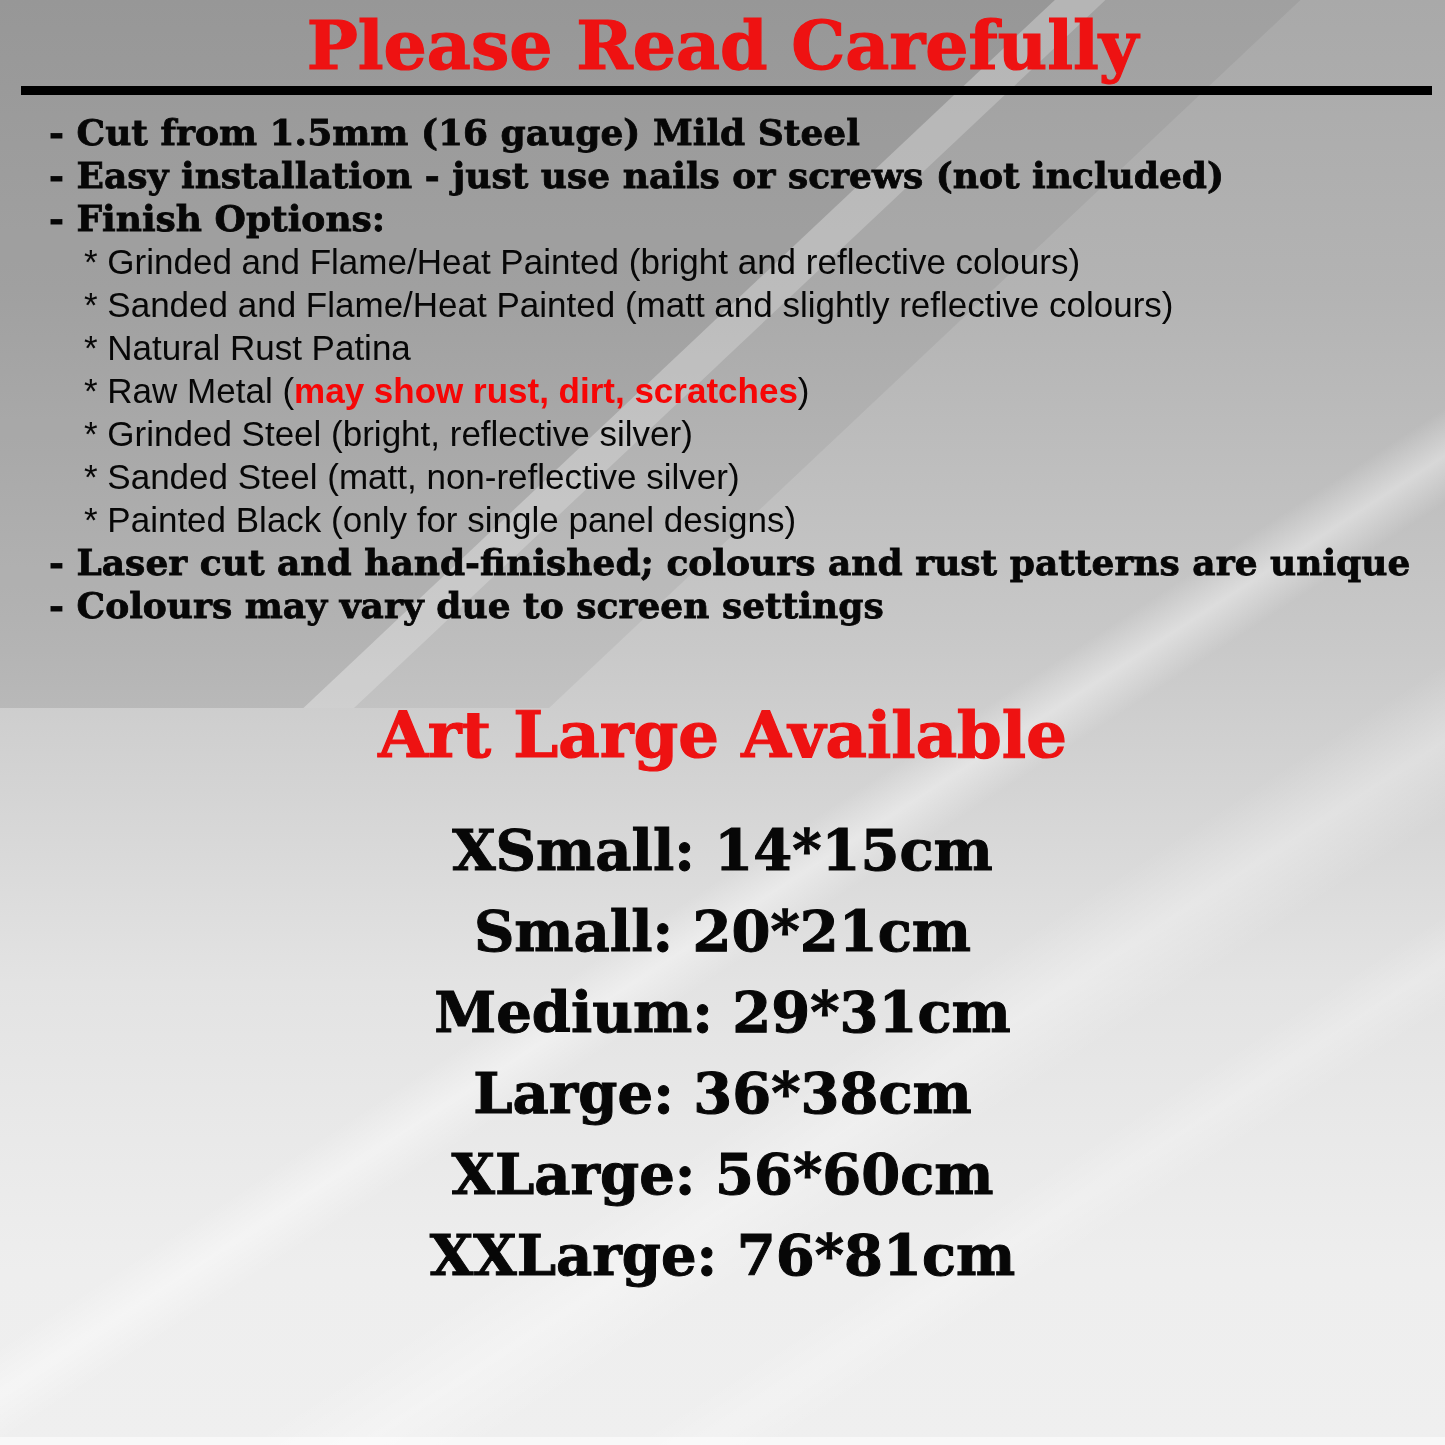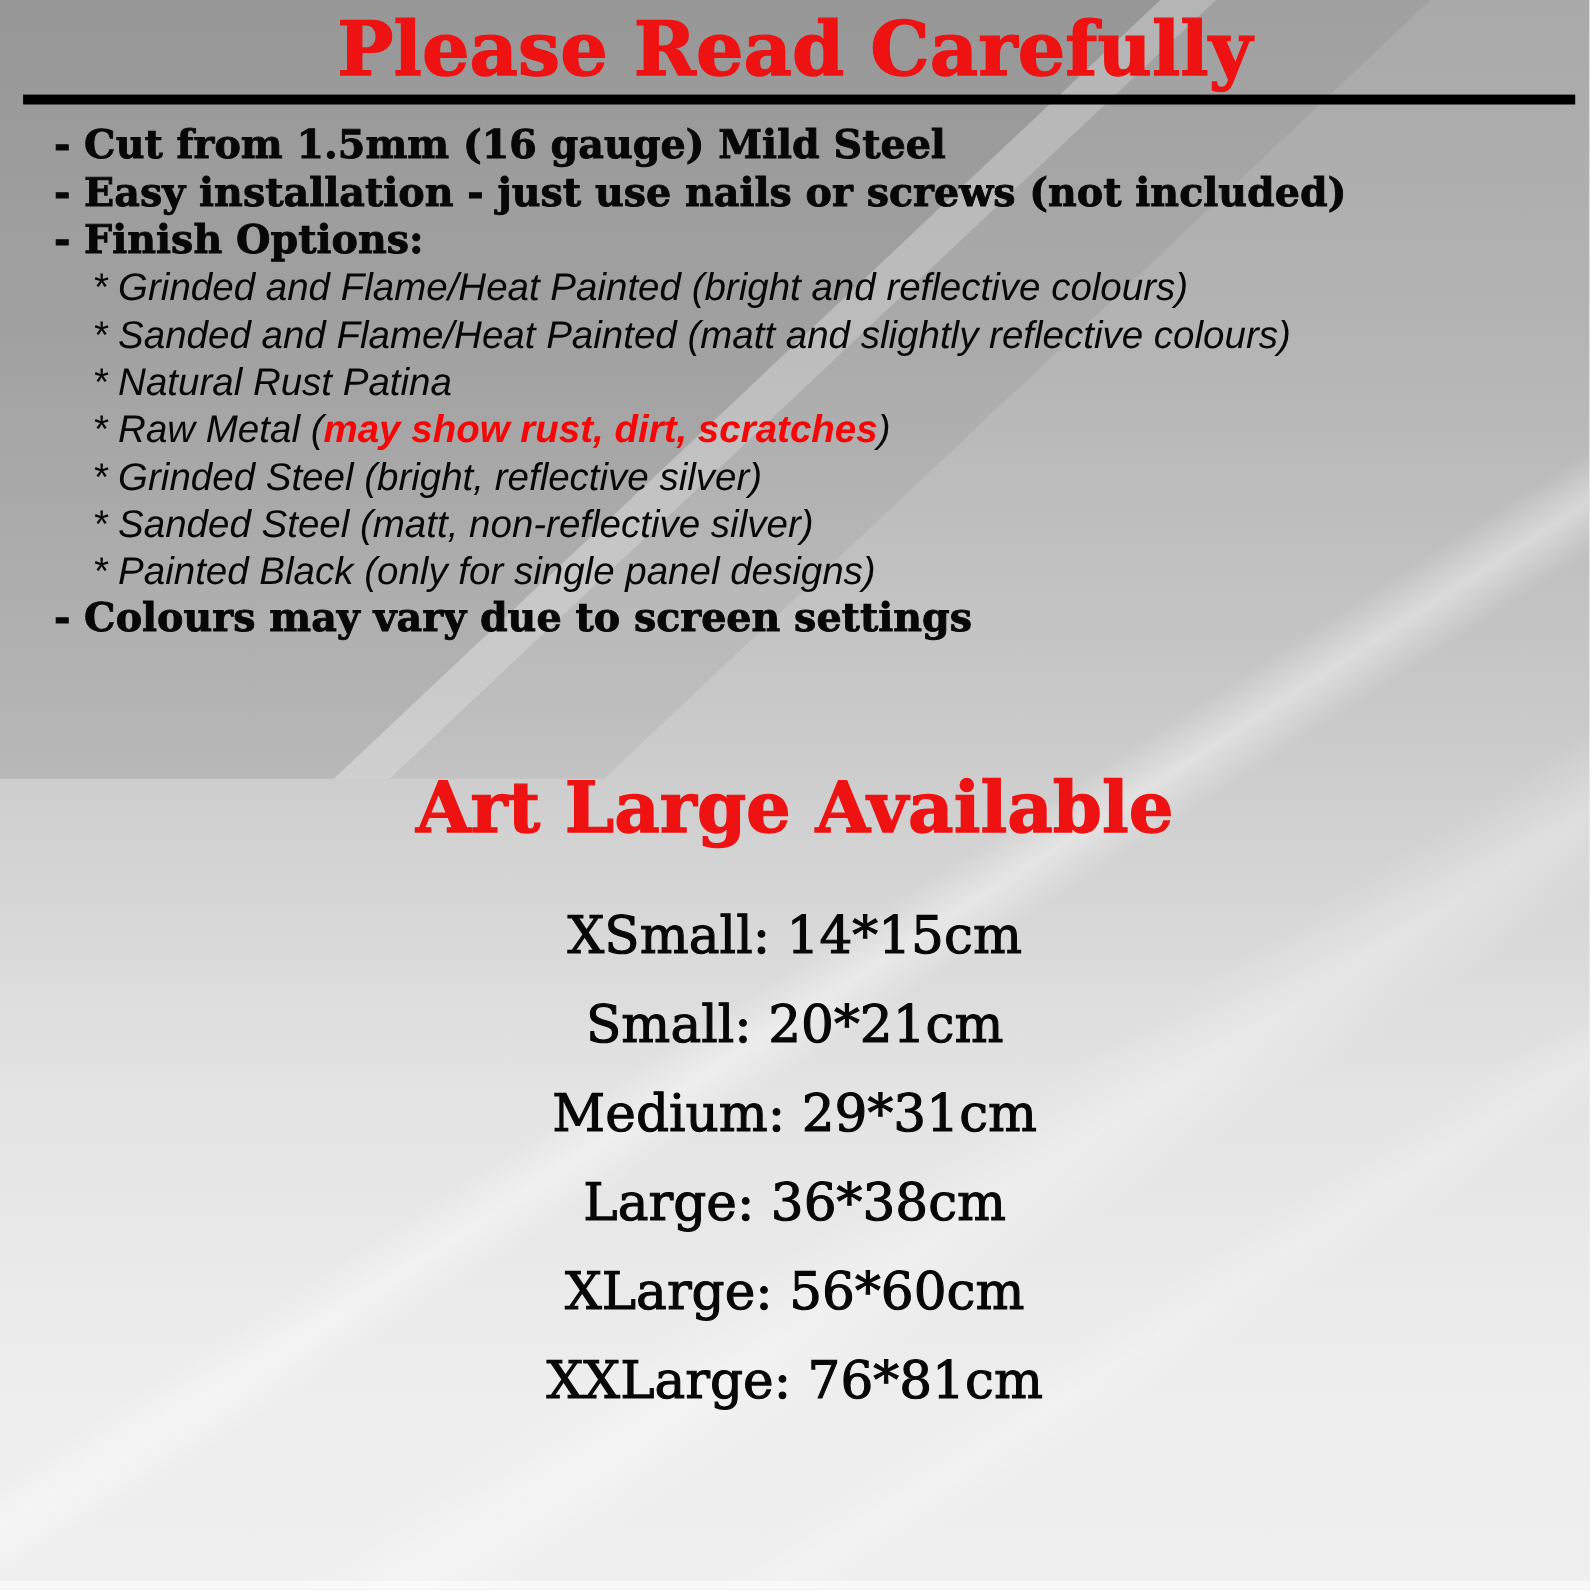--- a/index.html
+++ b/index.html
@@ -49,35 +49,35 @@
   .notes p { margin: 0; line-height: 43px; }
   .bullet {
     padding-left: 49px;
     font-family: "DejaVu Serif", serif;
     font-size: 36px; font-weight: bold;
     -webkit-text-stroke: 0.8px #070707;
   }
   .sub {
     padding-left: 84px;
     font-family: "Liberation Sans", sans-serif;
-    font-size: 35px; font-weight: 400; font-style: italic;
+    font-size: 35px; font-weight: 400;
   }
   .warning { color: #f60606; font-weight: bold; }
 
   .sizes-heading {
     position: absolute; top: 700px; left: 0; right: 0; margin: 0;
     text-align: center;
     font-size: 64px; line-height: 1.1; font-weight: bold;
     color: #ee1212; -webkit-text-stroke: 1.2px #ee1212;
   }
   .sizes { position: absolute; top: 810px; left: 0; width: 100%; text-align: center; }
   .sizes p {
     margin: 0; line-height: 81px;
     font-family: "DejaVu Serif", serif;
-    font-size: 47px; font-weight: normal;
+    font-size: 56px; font-weight: bold;
     -webkit-text-stroke: 1px #070707;
   }
 </style>
 </head>
 <body>
 
 <div class="canvas">
 
   <div class="bg-layer wedge-dark"></div>
   <div class="bg-layer wedge-mid"></div>
@@ -96,20 +96,21 @@
     <p class="bullet">- Finish Options:</p>
 
     <p class="sub">* Grinded and Flame/Heat Painted (bright and reflective colours)</p>
     <p class="sub">* Sanded and Flame/Heat Painted (matt and slightly reflective colours)</p>
     <p class="sub">* Natural Rust Patina</p>
     <p class="sub"><span>* Raw Metal (</span><span class="warning">may show rust, dirt, scratches</span><span>)</span></p>
     <p class="sub">* Grinded Steel (bright, reflective silver)</p>
     <p class="sub">* Sanded Steel (matt, non-reflective silver)</p>
     <p class="sub">* Painted Black (only for single panel designs)</p>
 
+    <p class="bullet">- Laser cut and hand-finished; colours and rust patterns are unique</p>
     <p class="bullet">- Colours may vary due to screen settings</p>
   </div>
 
   <h2 class="sizes-heading">Art Large Available</h2>
 
   <div class="sizes">
     <p>XSmall: 14*15cm</p>
     <p>Small: 20*21cm</p>
     <p>Medium: 29*31cm</p>
     <p>Large: 36*38cm</p>

